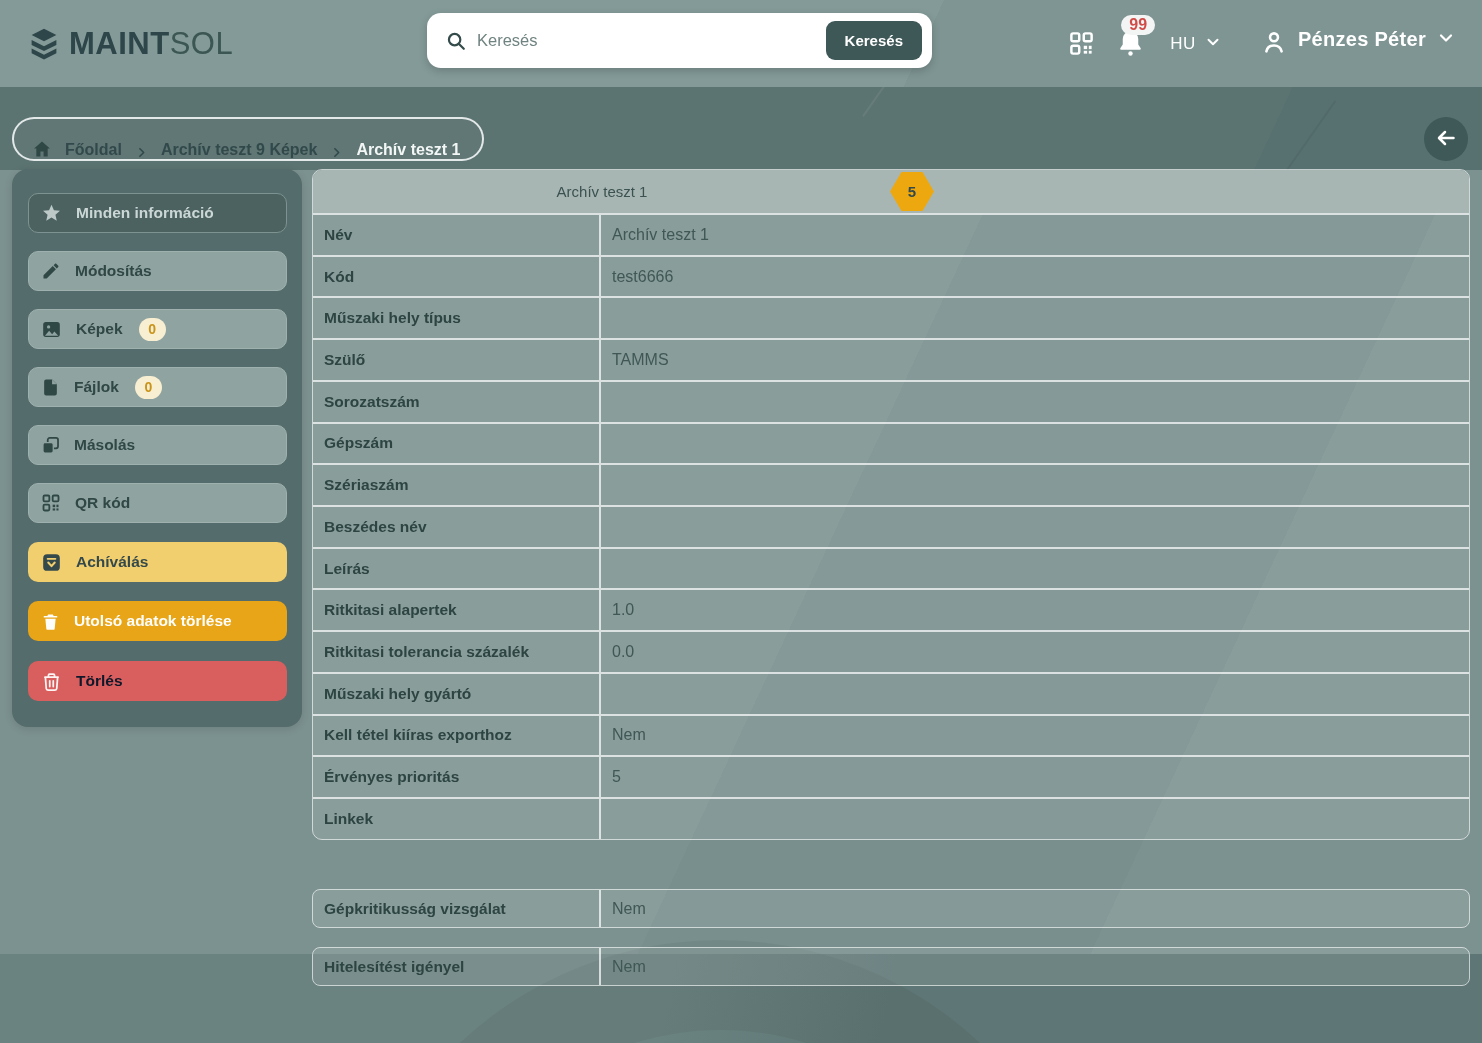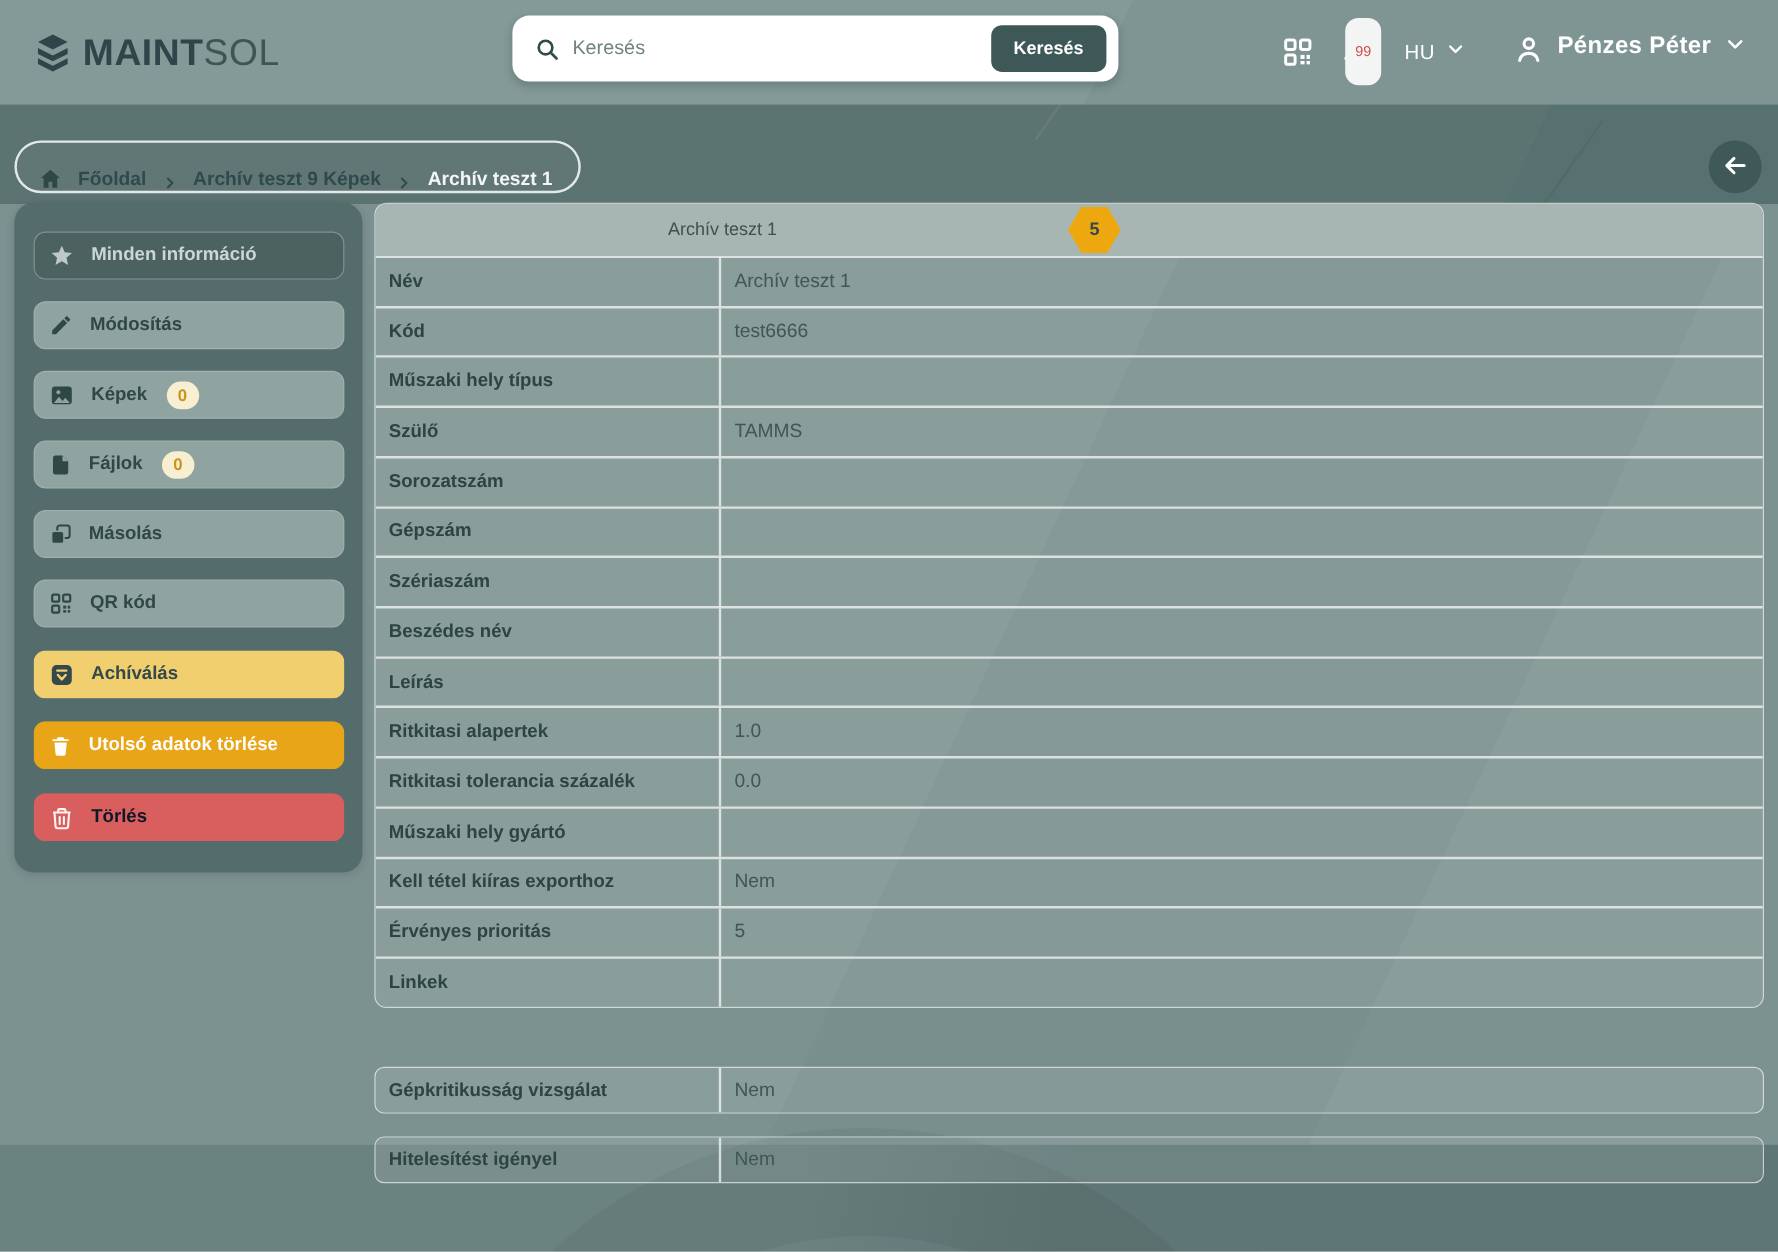--- a/index.html
+++ b/index.html
@@ -40,21 +40,21 @@
   .search-input::placeholder { color:#6f8381; }
   .search-btn { flex:0 0 auto; height:39px; padding:0 19px; background:#3e5857; border:none;
     border-radius:9px; color:#fff; font-weight:700; font-size:15px; cursor:pointer;
     font-family:"Liberation Sans",sans-serif; }
 
   .cluster { position:absolute; right:26px; top:0; height:87px; display:flex; align-items:center; color:#fff; z-index:6; }
   .icon-btn { display:flex; align-items:center; cursor:pointer; }
   .qr-head { margin-right:20px; }
   .bell-wrap { position:relative; margin-right:24px; }
   .bell-badge { position:absolute; top:-13px; left:6px; background:#f3f5f4; color:#d14b48;
-    font-size:12px; font-weight:400; padding:20px 8px; border-radius:11px; line-height:16px; }
+    font-size:16px; font-weight:700; padding:2px 8px; border-radius:11px; line-height:16px; }
   .lang { display:flex; align-items:center; gap:8px; margin-right:38px; cursor:pointer; }
   .lang-code { font-size:17px; font-weight:400; letter-spacing:0.5px; }
   .user { display:flex; align-items:flex-start; gap:10px; cursor:pointer; }
   .user-name { font-size:20px; font-weight:700; letter-spacing:0.3px; }
 
   
   .breadcrumb { position:absolute; left:12px; top:117px; height:44px; border:2px solid rgba(242,246,245,0.9);
     border-radius:22px; display:inline-flex; align-items:flex-end; padding:0 22px 0 18px; gap:13px;
     z-index:6; background:rgba(255,255,255,0.03); }
   .crumb { font-size:16px; font-weight:600; color:#32494b; cursor:pointer; white-space:nowrap; }

